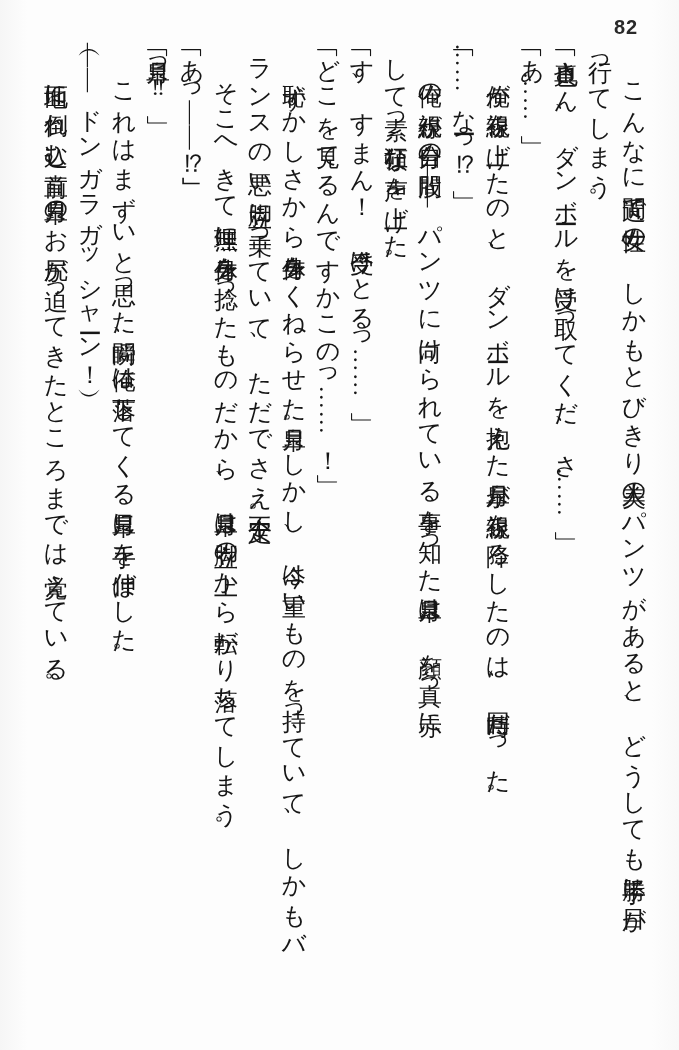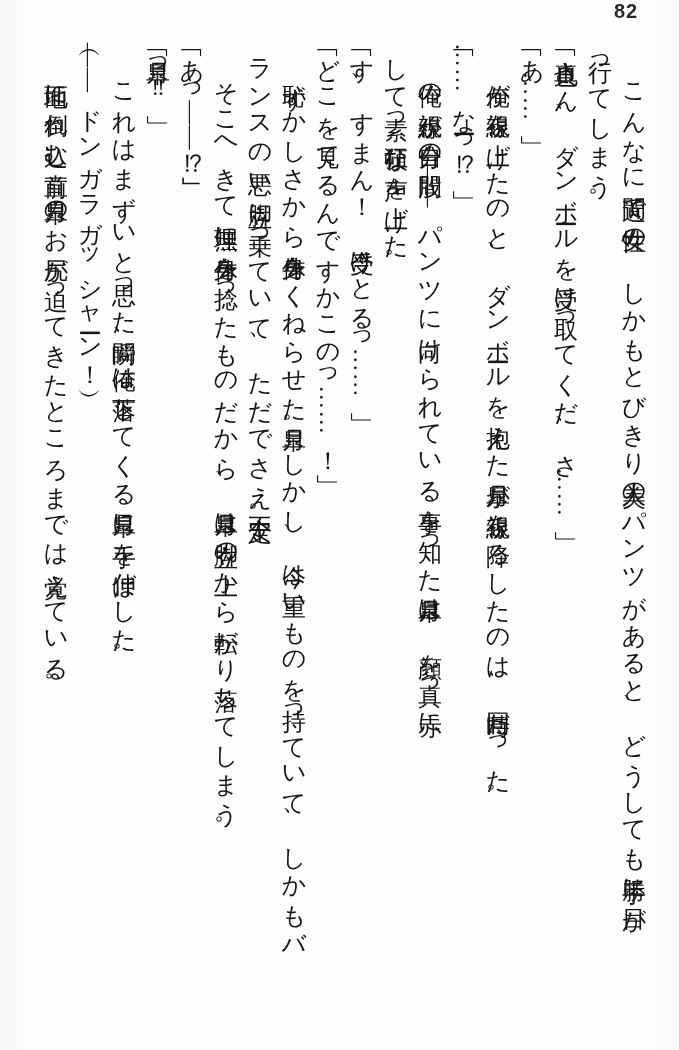--- a/index.html
+++ b/index.html
@@ -9,21 +9,21 @@
   .page {
     position: relative;
     width: 679px;
     height: 1050px;
     background: linear-gradient(90deg, #f6f6f6 0%, #fdfdfd 4%, #fdfdfd 96%, #f8f8f8 100%);
     overflow: hidden;
     font-family: "Liberation Serif", serif;
   }
   .page-number {
     position: absolute;
-    top: 0px;
+    top: 16px;
     left: 614px;
     font-size: 20px;
     font-weight: bold;
     color: #2a2a2a;
     font-family: "Liberation Sans", sans-serif;
     letter-spacing: 1px;
   }
   .text-body {
     position: absolute;
     top: 42px;

